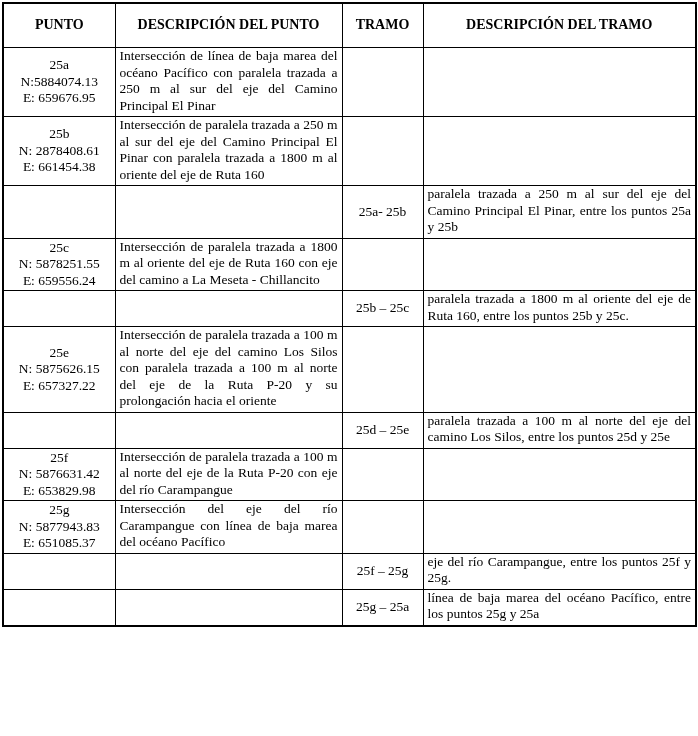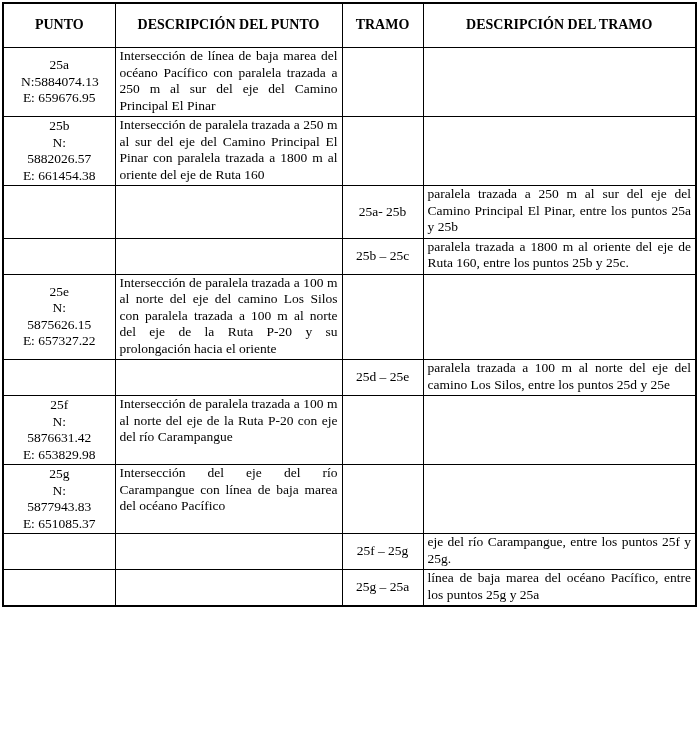--- a/index.html
+++ b/index.html
@@ -29,21 +29,21 @@
     font-weight: bold;
     font-size: 14px;
     height: 43px;
     text-align: center;
     vertical-align: middle;
     padding: 0 2px;
   }
   td.punto {
     text-align: center;
     vertical-align: middle;
-    padding: 1px 17px;
+    padding: 1px 1px;
   }
   td.tramo {
     text-align: center;
     vertical-align: middle;
     padding: 1px 10px;
     height: 30px;
   }
   td.desc {
     text-align: justify;
     vertical-align: top;
@@ -76,36 +76,46 @@
         <div>N:5884074.13</div>
         <div>E: 659676.95</div>
       </td>
       <td class="desc">Intersección de línea de baja marea del océano Pacífico con paralela trazada a 250 m al sur del eje del Camino Principal El Pinar</td>
       <td class="tramo"></td>
       <td class="desc"></td>
     </tr>
     <tr>
       <td class="punto">
         <div>25b</div>
-        <div>N: 5882026.57</div>
+        <div>N: 2878408.61</div>
         <div>E: 661454.38</div>
       </td>
       <td class="desc">Intersección de paralela trazada a 250 m al sur del eje del Camino Principal El Pinar con paralela trazada a 1800 m al oriente del eje de Ruta 160</td>
       <td class="tramo"></td>
       <td class="desc"></td>
     </tr>
     <tr>
       <td class="punto">
         <div></div>
         <div></div>
         <div></div>
       </td>
       <td class="desc"></td>
       <td class="tramo">25a- 25b</td>
       <td class="desc">paralela trazada a 250 m al sur del eje del Camino Principal El Pinar, entre los puntos 25a y 25b</td>
+    </tr>
+    <tr>
+      <td class="punto">
+        <div>25c</div>
+        <div>N: 5878251.55</div>
+        <div>E: 659556.24</div>
+      </td>
+      <td class="desc">Intersección de paralela trazada a 1800 m al oriente del eje de Ruta 160 con eje del camino a La Meseta - Chillancito</td>
+      <td class="tramo"></td>
+      <td class="desc"></td>
     </tr>
     <tr>
       <td class="punto">
         <div></div>
         <div></div>
         <div></div>
       </td>
       <td class="desc"></td>
       <td class="tramo">25b – 25c</td>
       <td class="desc">paralela trazada a 1800 m al oriente del eje de Ruta 160, entre los puntos 25b y 25c.</td>

